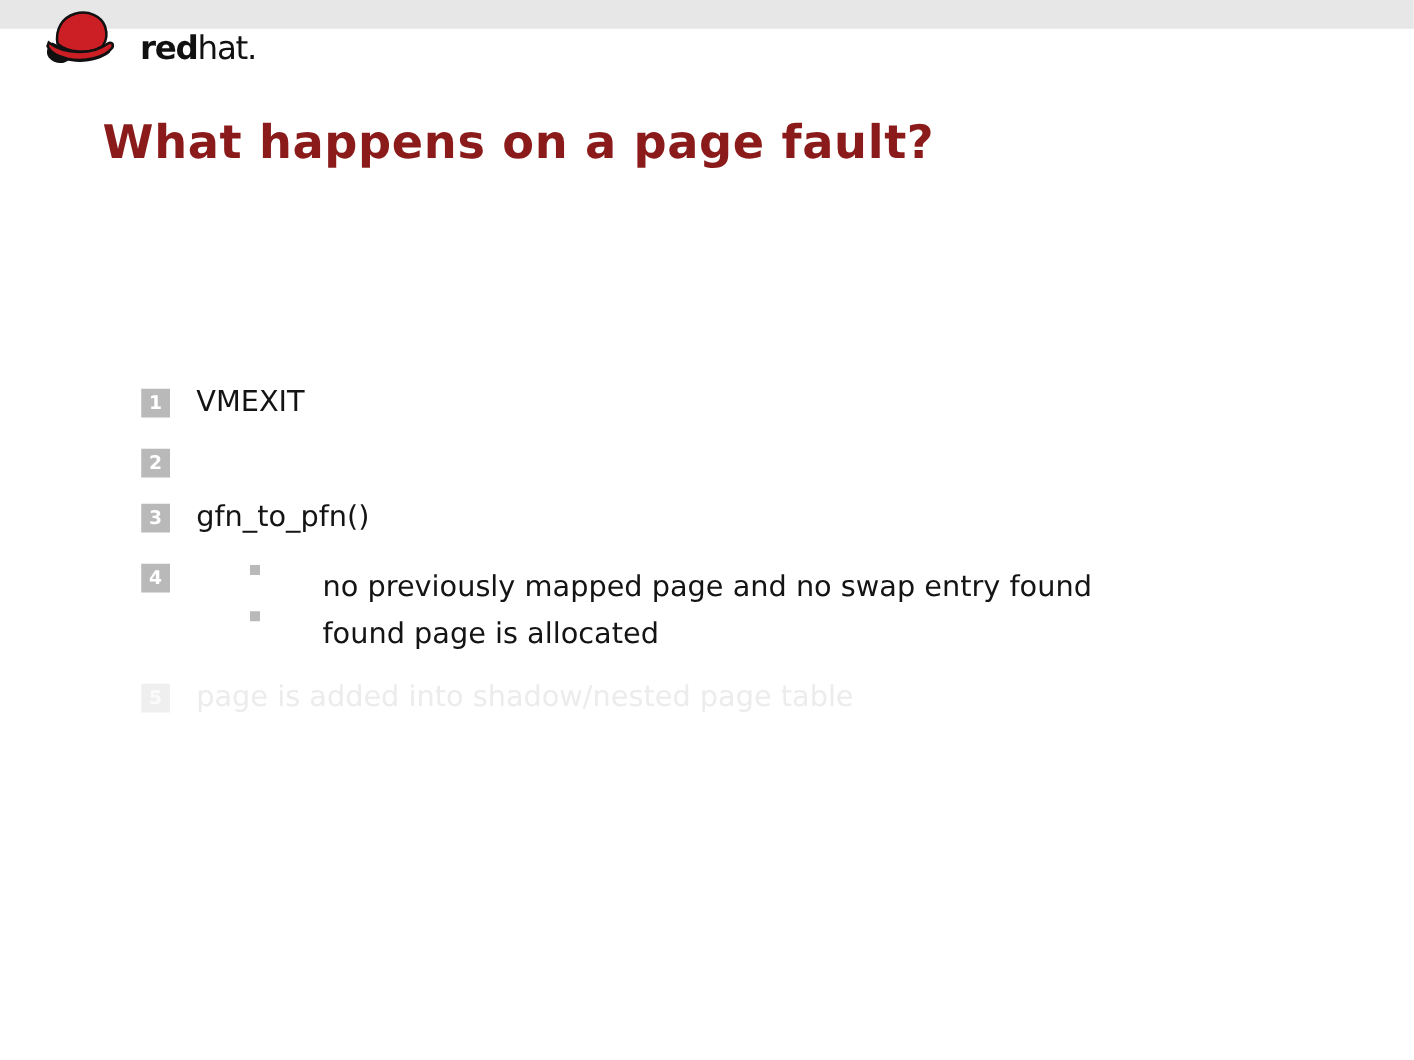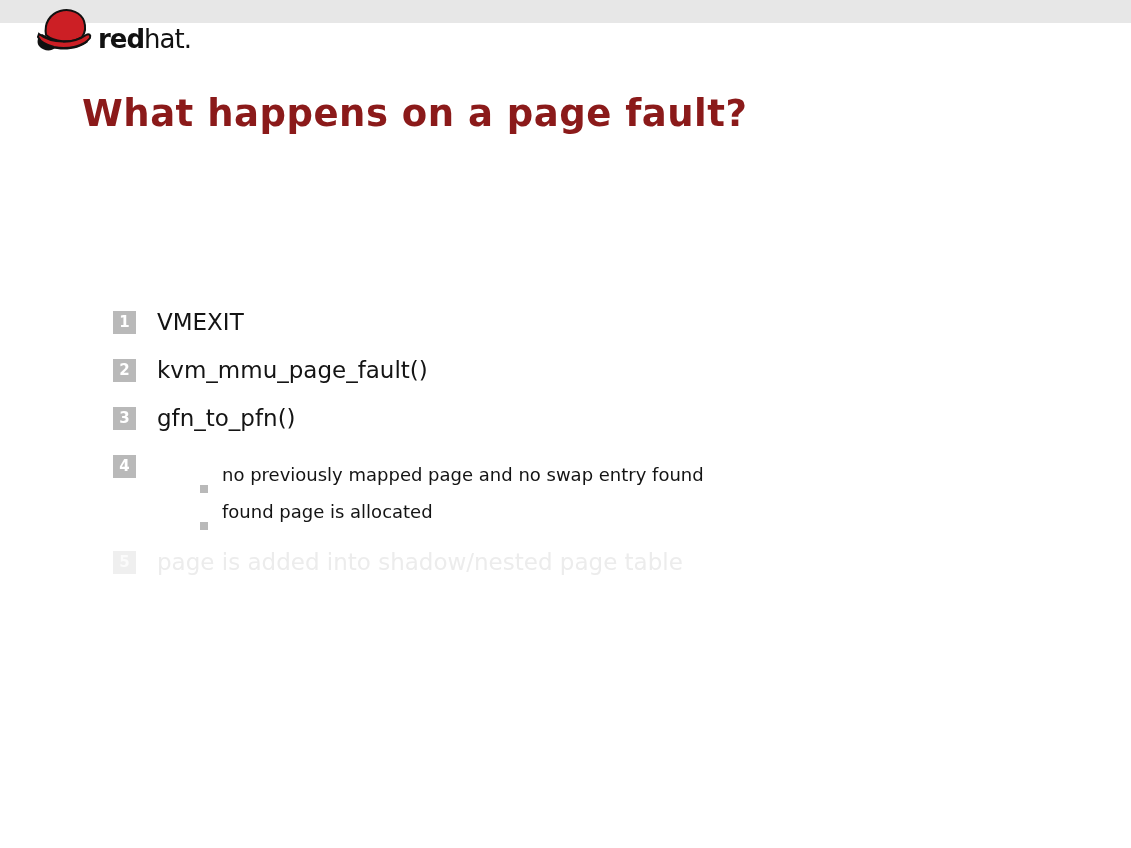--- a/index.html
+++ b/index.html
@@ -36,21 +36,21 @@
 
   .logo {
     position: absolute;
     top: 6px;
     left: 34px;
     display: flex;
     align-items: flex-end;
   }
   .logo svg { display: block; }
   .wordmark {
-    margin-left: 6px;
+    margin-left: 20px;
     margin-bottom: 1px;
     font-size: 26px;
     letter-spacing: -1px;
     color: var(--logo-black);
     white-space: nowrap;
     line-height: 1;
   }
   .wordmark .bold  { font-weight: 800; }
   .wordmark .light { font-weight: 400; }
 
@@ -101,25 +101,26 @@
     color: var(--body-text);
     white-space: nowrap;
   }
   .subs {
     margin: 6px 0 0 0;
     padding: 0 0 0 43px;
     list-style: none;
   }
   .sub {
     display: flex;
-    align-items: flex-end;
-    font-size: 18px;
+    align-items: flex-start;
+    font-size: 23px;
     line-height: 37px;
     color: var(--body-text);
     white-space: nowrap;
+    gap: 36px;
   }
   .sq {
     flex: none;
     width: 8px;
     height: 8px;
     margin-right: 14px;
     background: var(--sub-bullet);
   }
   .step.faded { margin-top: 12px; }
   .step.faded .badge {
@@ -153,23 +154,20 @@
 
     <li class="step">
       <span class="badge">1</span>
       <div class="step-body">
         <span class="step-label">VMEXIT</span>
       </div>
     </li>
 
     <li class="step">
       <span class="badge">2</span>
-      <div class="step-body">
-        <span class="step-label">kvm_mmu_page_fault()</span>
-      </div>
     </li>
 
     <li class="step">
       <span class="badge">3</span>
       <div class="step-body">
         <span class="step-label">gfn_to_pfn()</span>
       </div>
     </li>
 
     <li class="step">

